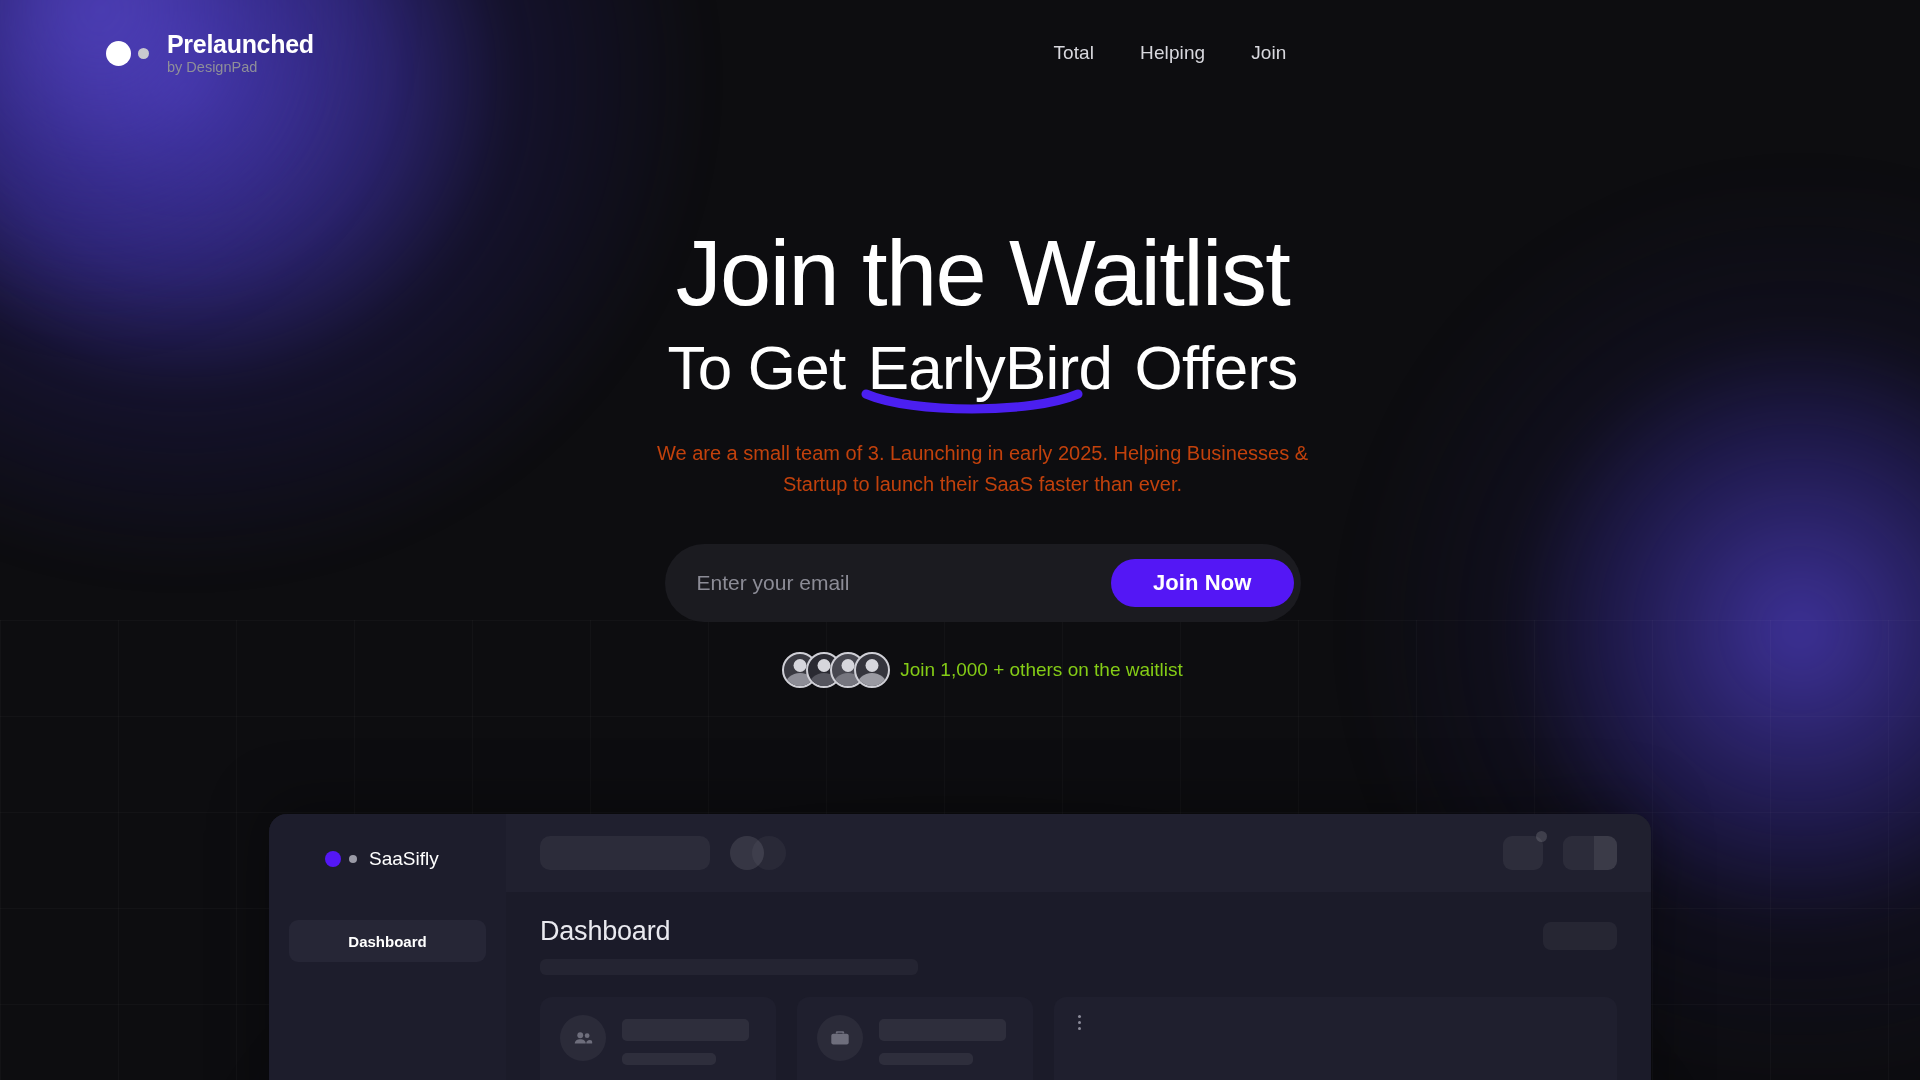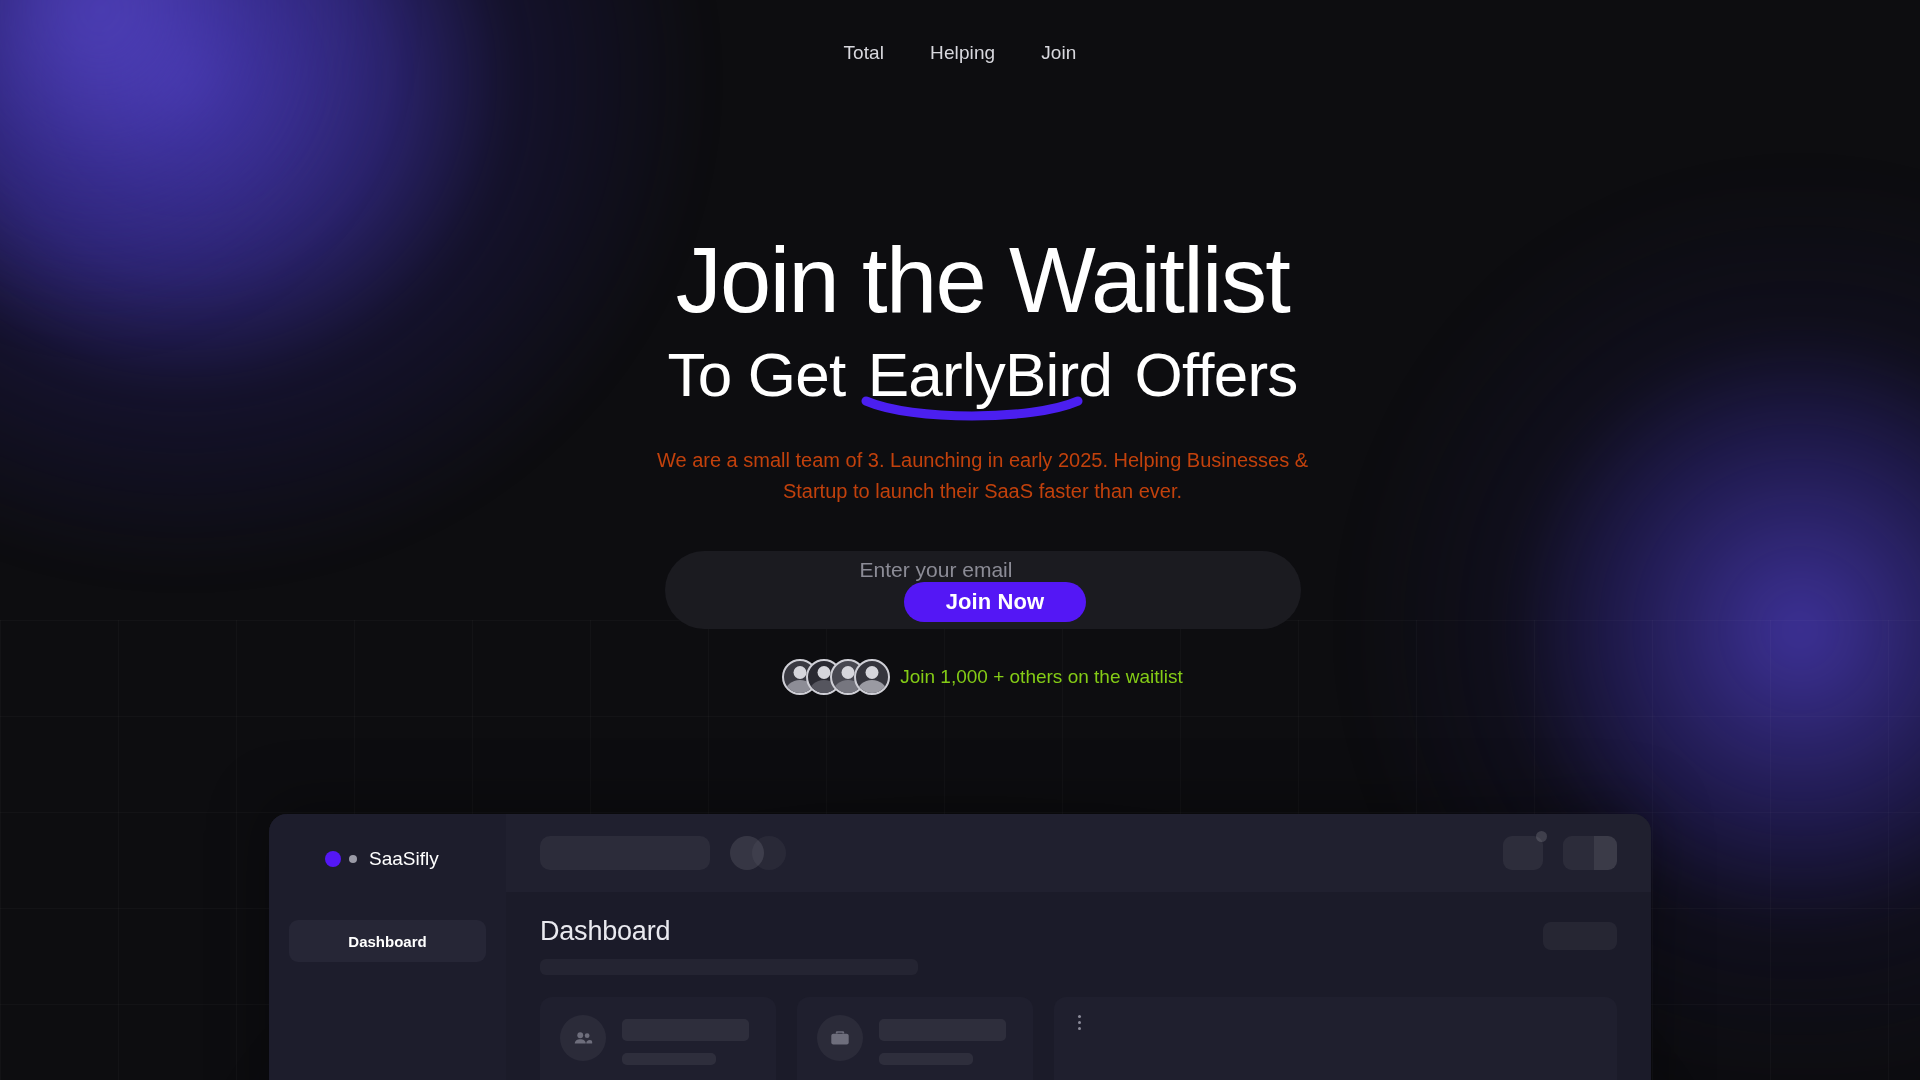--- a/index.html
+++ b/index.html
@@ -145,21 +145,21 @@
     font-weight: 700;
     border-radius: 999px;
     padding: 17px 36px;
     cursor: pointer;
     letter-spacing: 0.1px;
   }
 
   
   .hero {
     position: absolute;
-    top: 12px; left: 0; right: 0;
+    top: 5px; left: 0; right: 0;
     padding-top: 222px;
     text-align: center;
     z-index: 10;
     padding-left: 45px;
   }
   .hero-title {
     font-size: 92px;
     font-weight: 400;
     color: #ffffff;
     line-height: 1.0;
@@ -197,38 +197,37 @@
   
   .signup {
     margin: 44px auto 0;
     width: 636px;
     height: 78px;
     background: #1b1b20;
     border-radius: 999px;
     display: flex;
     align-items: center;
     padding: 7px 7px 7px 32px;
-    flex-direction: column;
   }
   .email-input {
     flex: 1;
     background: transparent;
     border: none;
     outline: none;
     color: #e8e8ee;
     font-size: 21px;
     font-family: "Liberation Sans", sans-serif;
   }
   .email-input::placeholder { color: #8c8c96; }
   .join-btn {
     background: #5417f5;
     color: #ffffff;
     border: none;
     border-radius: 999px;
-    height: 64px;
+    height: 48px;
     padding: 0 42px;
     font-size: 22px;
     font-weight: 700;
     cursor: pointer;
     font-family: "Liberation Sans", sans-serif;
     letter-spacing: 0.1px;
   }
 
   
   .social-proof {
@@ -497,20 +496,30 @@
 
 <div class="page">
 
   <div class="glow glow-left"></div>
   <div class="glow glow-left-core"></div>
   <div class="glow glow-right"></div>
   <div class="glow glow-bottom"></div>
   <div class="grid-overlay"></div>
 
   <div class="header">
+    <div class="brand">
+      <div class="brand-mark">
+        <div class="brand-dot-big"></div>
+        <div class="brand-dot-small"></div>
+      </div>
+      <div class="brand-text">
+        <div class="brand-name">Prelaunched</div>
+        <div class="brand-sub">by DesignPad</div>
+      </div>
+    </div>
 
     <div class="nav">
       <a class="nav-link" href="#">Total</a>
       <a class="nav-link" href="#">Helping</a>
       <a class="nav-link" href="#">Join</a>
     </div>
 
   </div>
 
   <div class="hero">

